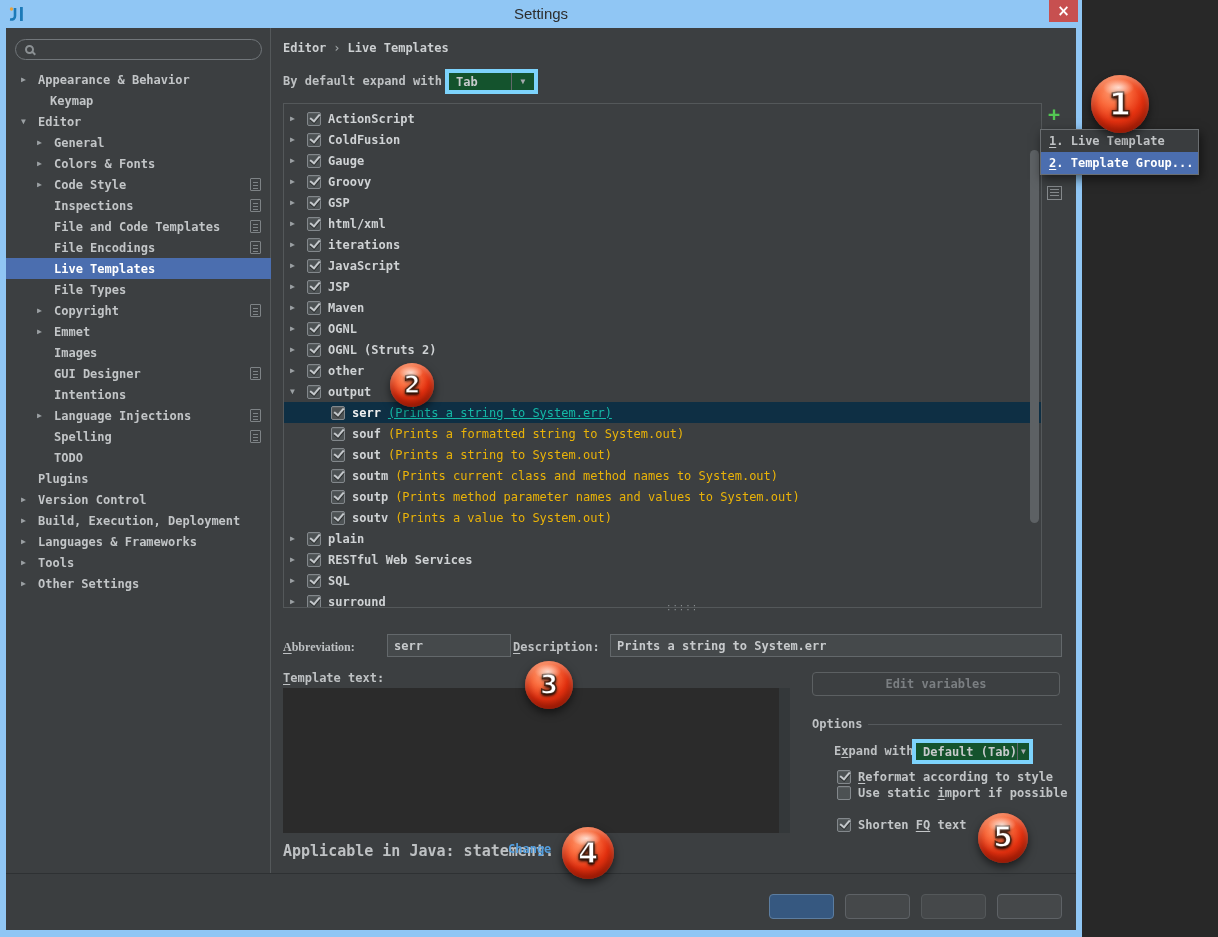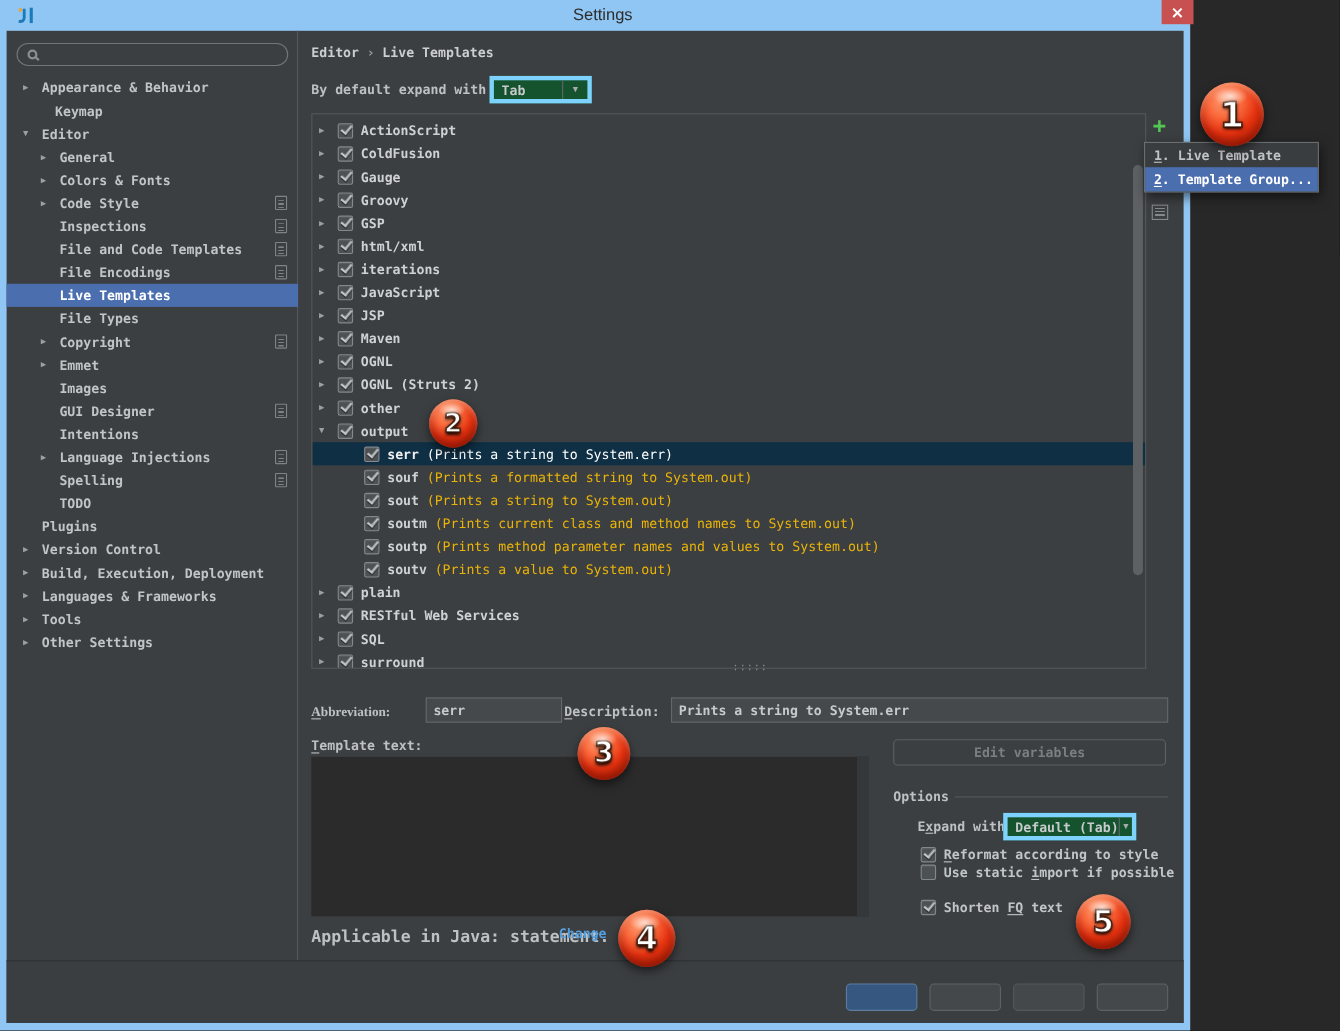--- a/index.html
+++ b/index.html
@@ -2,21 +2,21 @@
 <html><head>
 <meta charset="utf-8">
 <style>
   * { margin:0; padding:0; box-sizing:border-box; }
   body { background:#111; }
   .screen{ position:relative; width:1218px; height:937px; background:#282828;
            font-family:"DejaVu Sans Mono", monospace; overflow:hidden; }
 
   
   .window{ position:absolute; left:0; top:0; width:1082px; height:937px; background:#90c6f4; }
-  .titlebar{ position:absolute; left:7px; top:0; width:1054px; height:28px; }
+  .titlebar{ position:absolute; left:0; top:0; width:1054px; height:28px; }
   .win-title{ position:absolute; left:0; top:5px; width:1082px; text-align:center;
               font-family:"Liberation Sans", sans-serif; font-size:15px; color:#2d2d2d; }
   .logo{ position:absolute; left:7px; top:3px; width:22px; height:22px; }
   .close-btn{ position:absolute; left:1049px; top:0; width:29px; height:22px; background:#c75050;
               color:#fff; display:flex; align-items:center; justify-content:center;
               font-size:15px; font-weight:bold; font-family:"DejaVu Sans", sans-serif; }
   .dialog{ position:absolute; left:6px; top:28px; width:1070px; height:902px; background:#3c3f41; }
 
   
   .sidebar{ position:absolute; left:0; top:0; width:265px; height:845px; border-right:1px solid #54585a; }
@@ -57,21 +57,21 @@
   .tree{ position:absolute; left:277px; top:75px; width:759px; height:505px;
          border:1px solid #54585a; padding-top:4px; overflow:hidden; }
   .tree-row{ height:21px; display:flex; align-items:center; position:relative; font-size:12px; white-space:nowrap; }
   .tree-row .arrow{ position:absolute; left:6px; top:6px; font-size:8px; color:#9ba0a3; }
   .tree-row .lbl{ margin-left:7px; font-weight:bold; color:#cfd2d4; }
   .tree-row.grp .cb{ margin-left:23px; }
   .tree-row.child .cb{ margin-left:47px; }
   .tree-row .desc{ margin-left:7px; color:#eab308; }
   .tree-row.sel{ background:#0e2f44; }
   .tree-row.sel .lbl{ color:#f0f0f0; }
-  .tree-row.sel .desc{ color:#ffffff; }
+  .tree-row.sel .desc{ color:#14b8a6;text-decoration:underline; }
   .cb{ width:14px; height:14px; background:#4c5153; border:1px solid #83888c; border-radius:2px;
        position:relative; flex:none; box-shadow:inset 0 1px 1px rgba(255,255,255,.08); }
   .cb::after{ content:''; position:absolute; left:2px; top:1px; width:8px; height:4px;
        border-left:2px solid #c3c7ca; border-bottom:2px solid #c3c7ca; transform:rotate(-50deg);
        filter:drop-shadow(-1px 1px 0 rgba(0,0,0,.45)); }
   .cb.un::after{ display:none; }
   .scrollbar{ position:absolute; left:746px; top:47px; width:9px; height:373px;
               background:#5d6164; border-radius:5px; }
   .splitter{ position:absolute; left:660px; top:576px; width:30px; text-align:center;
              color:#8b8f92; font-size:9px; line-height:4px; letter-spacing:1px; }

